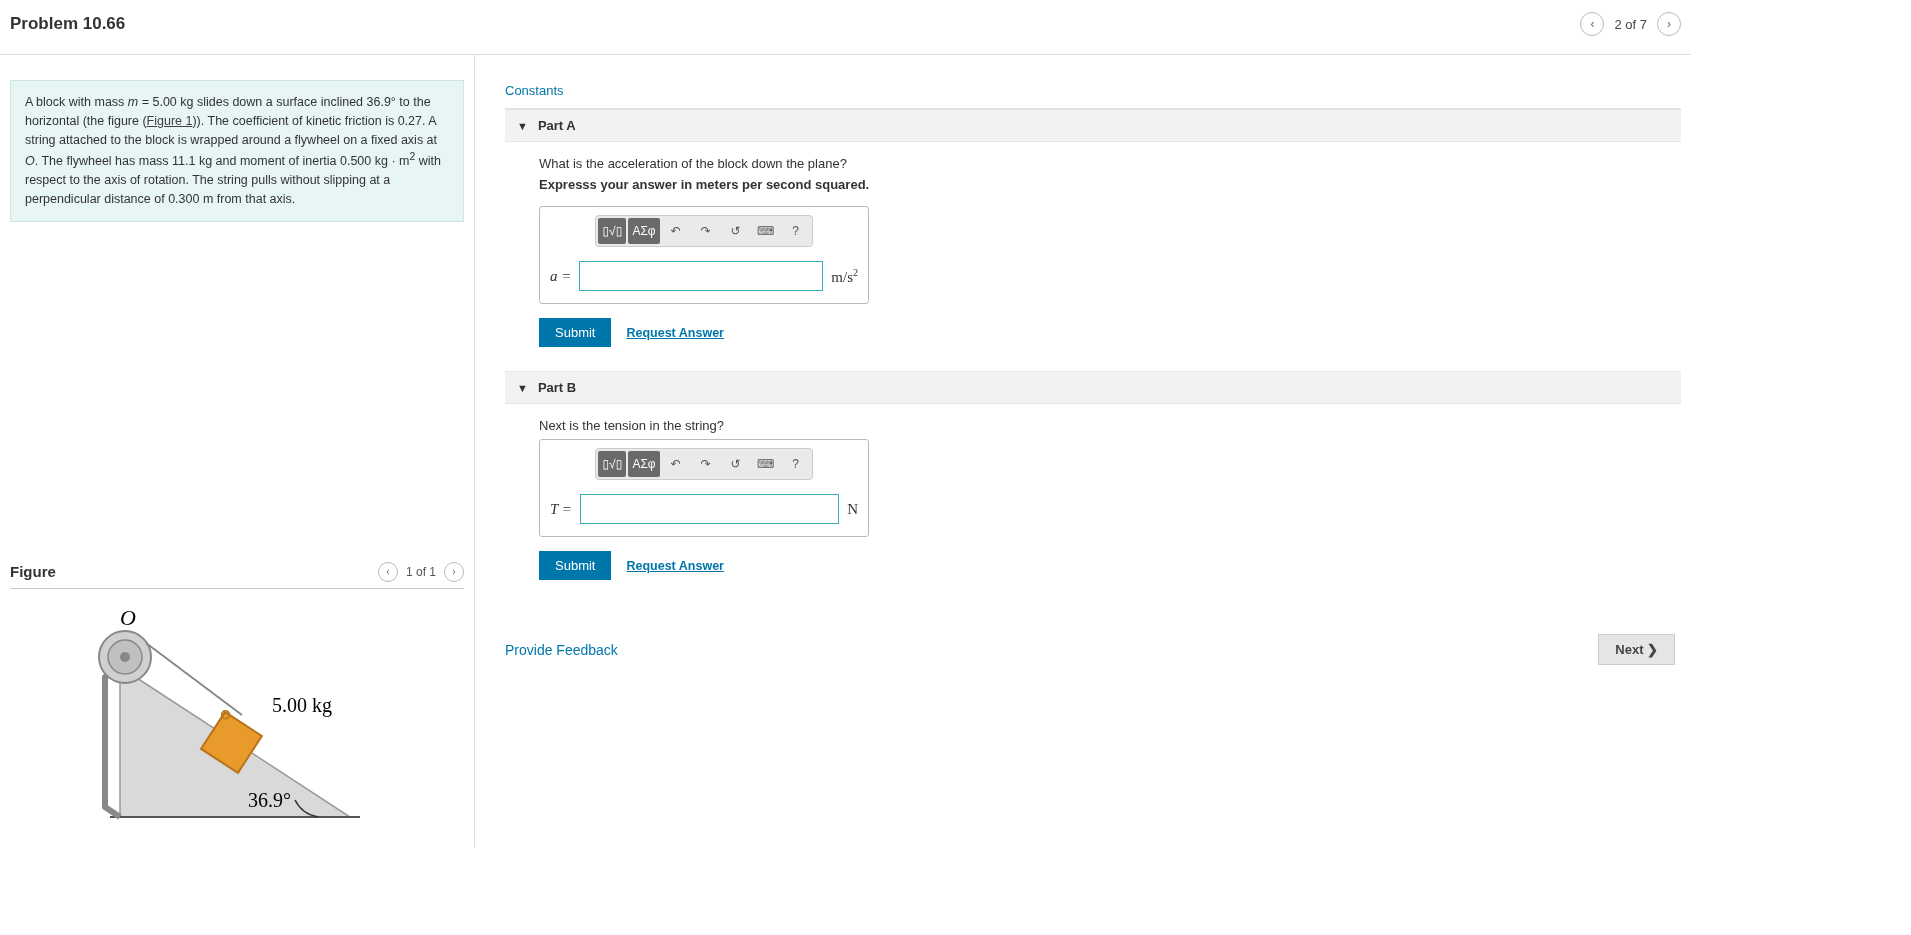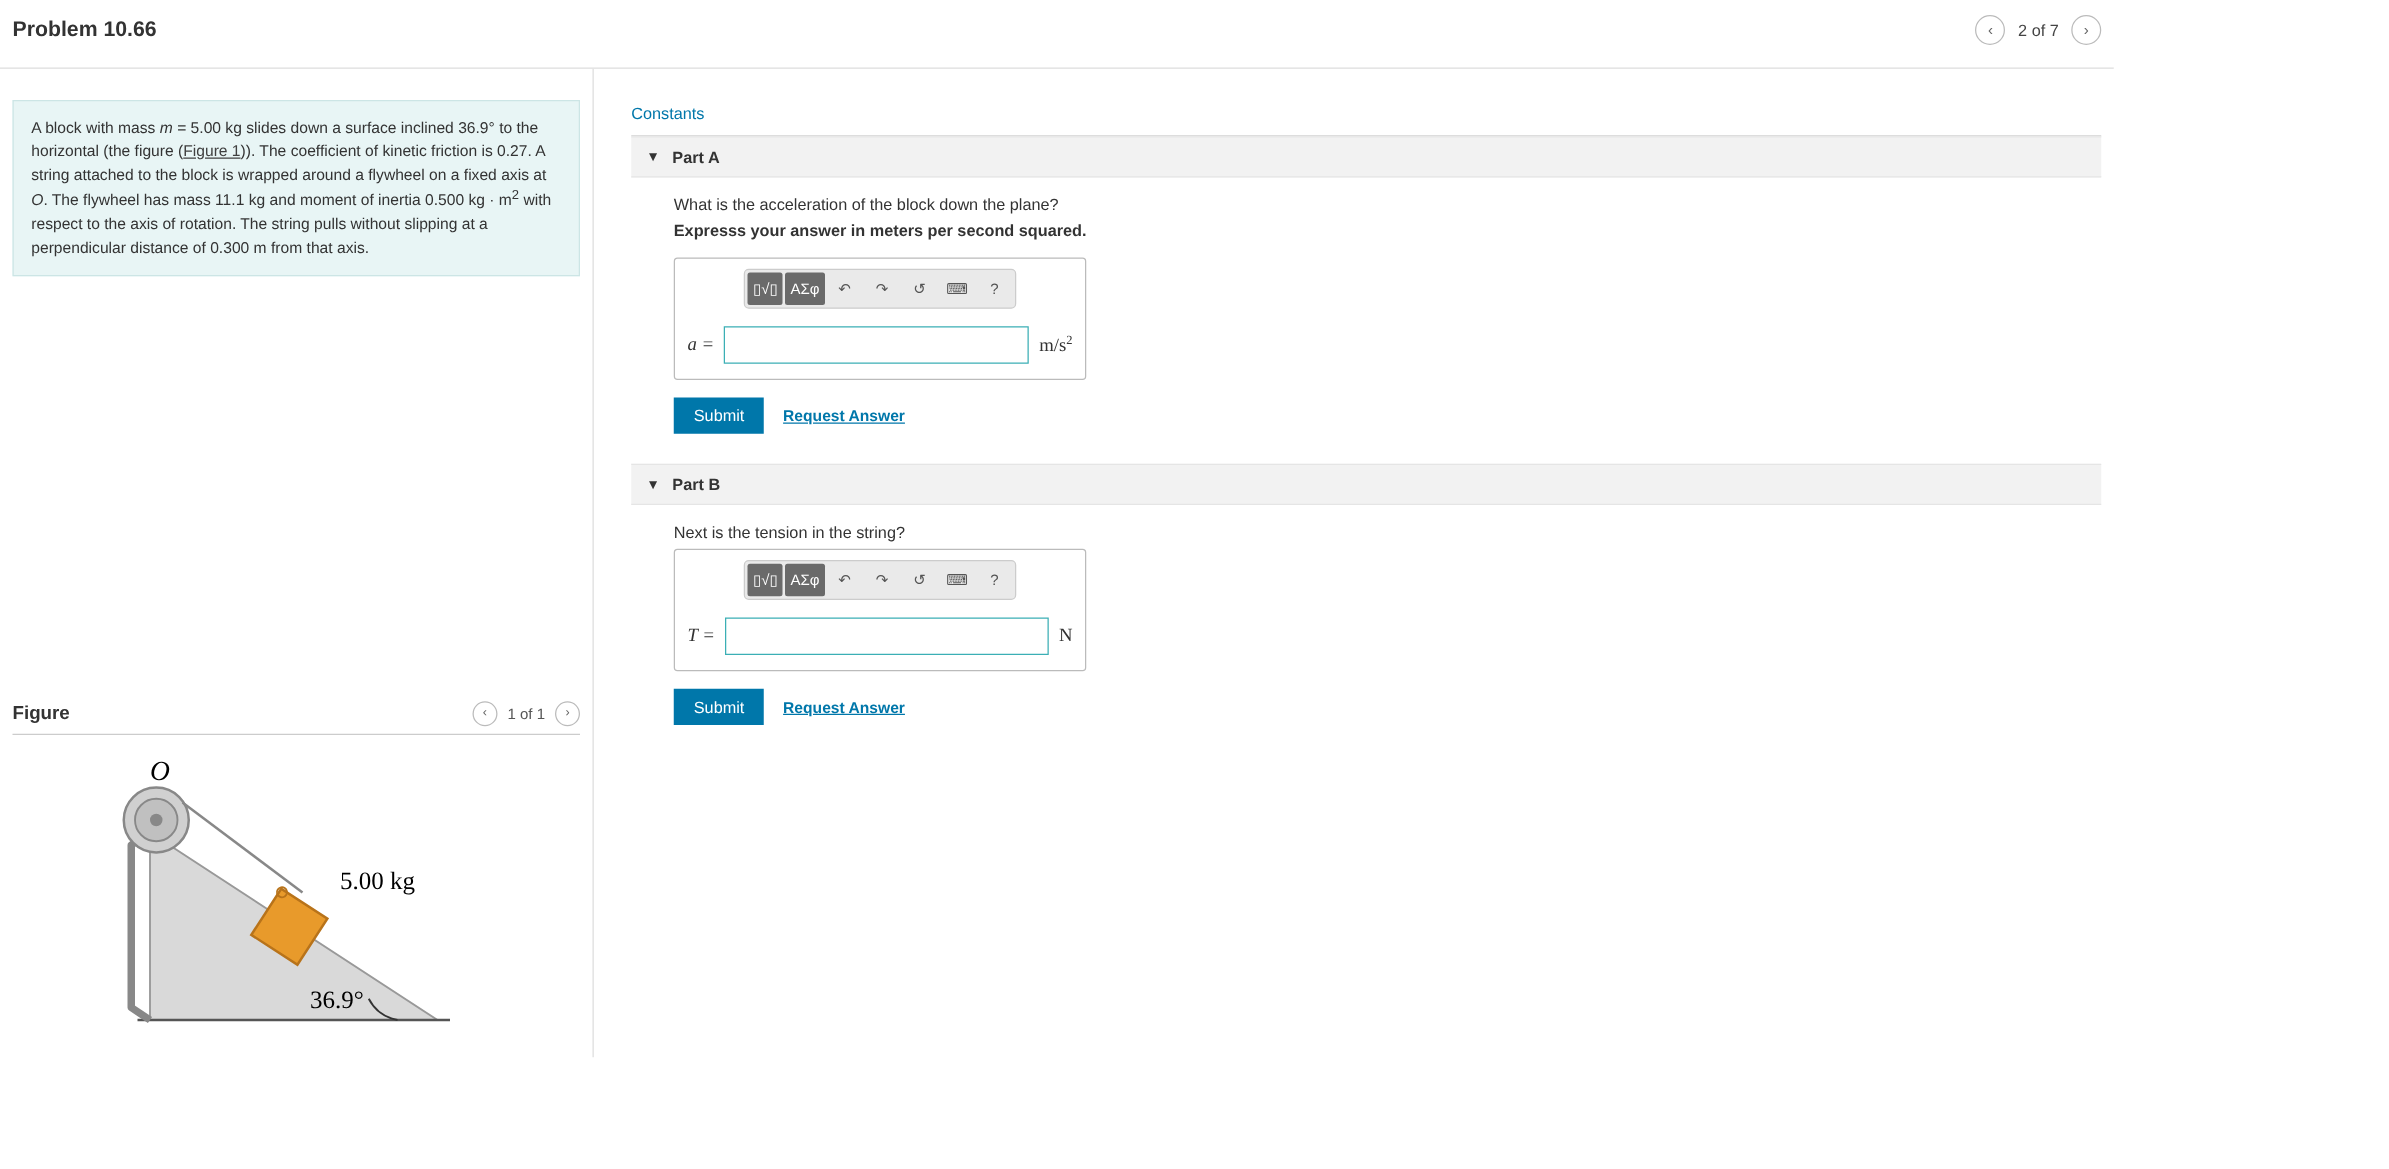--- a/index.html
+++ b/index.html
@@ -161,16 +161,20 @@
             <input class="answer-input" type="text" style="">
             <span class="unit">N</span>
           </div>
         </div>
         <div class="btn-row">
           <button class="submit-btn">Submit</button>
           <span class="request-link">Request Answer</span>
         </div>
       </div>
 
+      <div class="feedback-row">
+        <span class="feedback-link">Provide Feedback</span>
+        <button class="next-btn">Next ❯</button>
+      </div>
 
     </div>
   </div>
 </div>
 
 </body></html>

